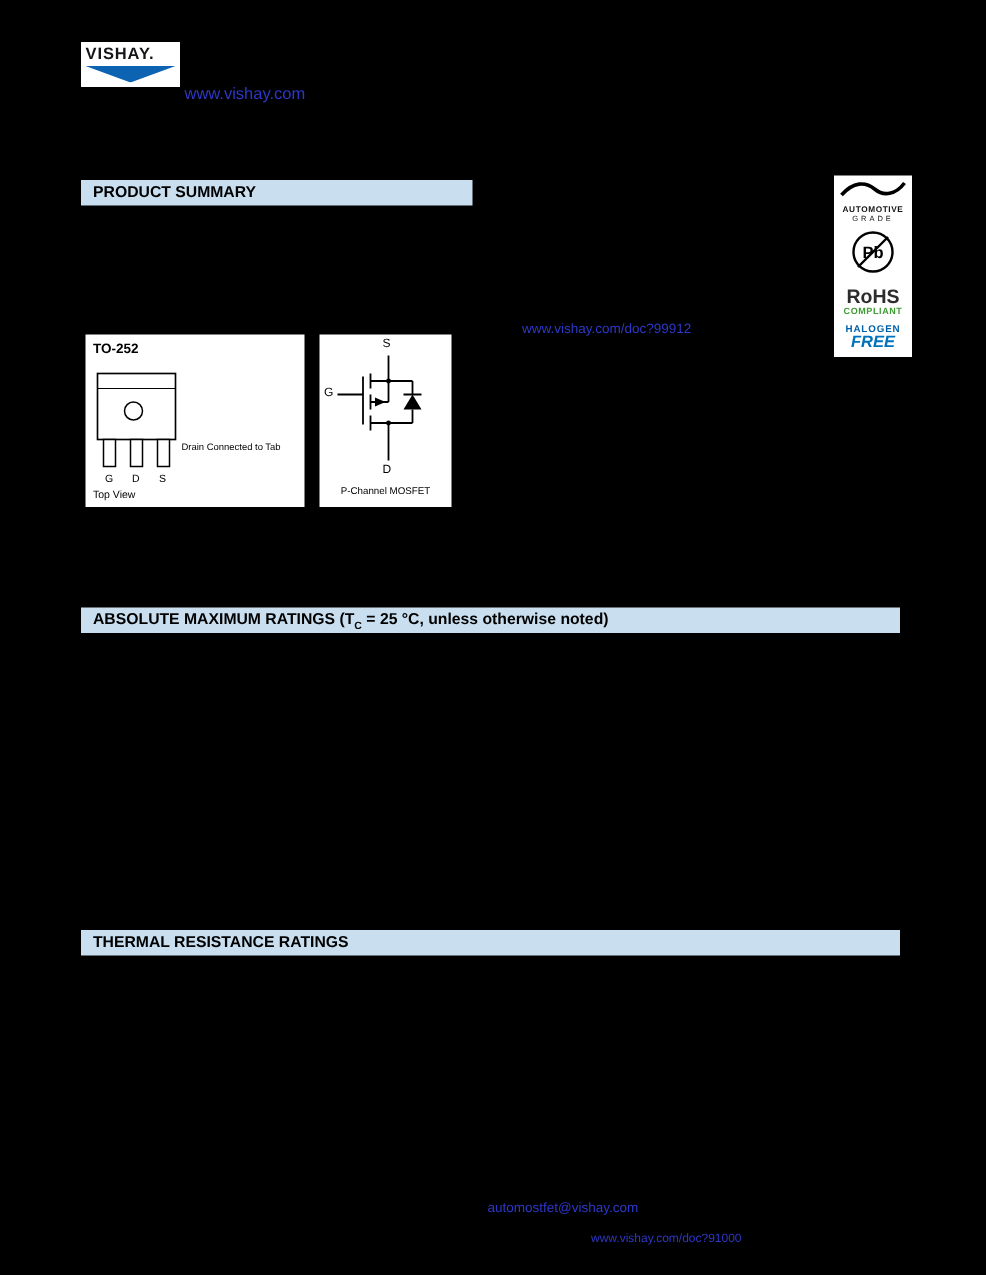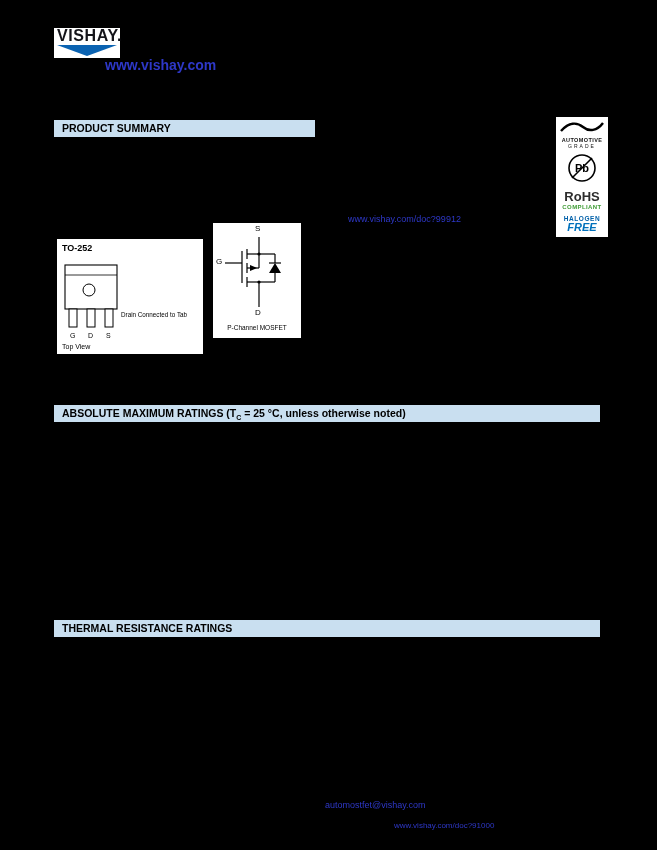--- a/index.html
+++ b/index.html
@@ -4,22 +4,22 @@
 <style>
   html, body { margin:0; padding:0; background:#000; }
   .page {
     position:relative; width:657px; height:850px; background:#000;
     font-family:"Liberation Sans", sans-serif; overflow:hidden;
   }
   .abs { position:absolute; }
 
   
   .logo-box { left:54px; top:28px; width:66px; height:30px; background:#fff; padding:2px 3px 0 3px; box-sizing:border-box; }
-  .logo-text { display:block; font-size:16px; font-weight:bold; color:#141419; letter-spacing:0.6px; line-height:12px; }
-  .website { left:105px; top:57px; font-size:14px; font-weight:bold; }
+  .logo-text { display:block; font-size:11px; font-weight:bold; color:#141419; letter-spacing:0.6px; line-height:12px; }
+  .website { left:123px; top:57px; font-size:11px; font-weight:normal; }
 
   
   .bar {
     background:#c9dff0; color:#000; height:17px; line-height:17px;
     font-size:10.5px; font-weight:bold; padding-left:8px; white-space:nowrap;
     box-sizing:border-box;
   }
   .bar sub { font-size:7px; }
 
   
@@ -31,21 +31,21 @@
   .badge-line { display:block; }
   .auto-line1 { font-size:5.5px; font-weight:bold; color:#111; letter-spacing:0.4px; }
   .auto-line2 { font-size:5px; color:#111; letter-spacing:2px; }
   .rohs-title { font-size:13px; font-weight:bold; color:#2d2d2d; margin-top:1px; }
   .rohs-sub { font-size:6px; font-weight:bold; color:#3f9c35; letter-spacing:0.4px; }
   .halogen { font-size:6.5px; font-weight:bold; color:#0060a9; letter-spacing:0.6px; margin-top:5px; }
   .free { font-size:11px; font-weight:bold; font-style:italic; color:#0071bc; line-height:11px; }
 
   
   .figbox { background:#fff; }
-  .pkg-box { left:57px; top:223px; width:146px; height:115px;margin-top:16px; }
+  .pkg-box { left:57px; top:223px; width:146px; height:115px; }
   .sym-box { left:213px; top:223px; width:88px; height:115px; }
   .pkg-title { left:5px; top:4px; font-size:9px; font-weight:bold; color:#000; }
   .pkg-note { left:64px; top:72px; font-size:6.3px; color:#000; white-space:nowrap; }
   .pkg-caption { left:5px; top:104px; font-size:7px; color:#000; }
   .pin-label { font-size:7px; color:#000; }
   .term-label { font-size:8px; color:#000; }
   .sym-caption { left:0; top:101px; width:100%; text-align:center; font-size:6.5px; color:#000; }
 
   
   .footer-contact { left:325px; top:800px; font-size:9px; }

